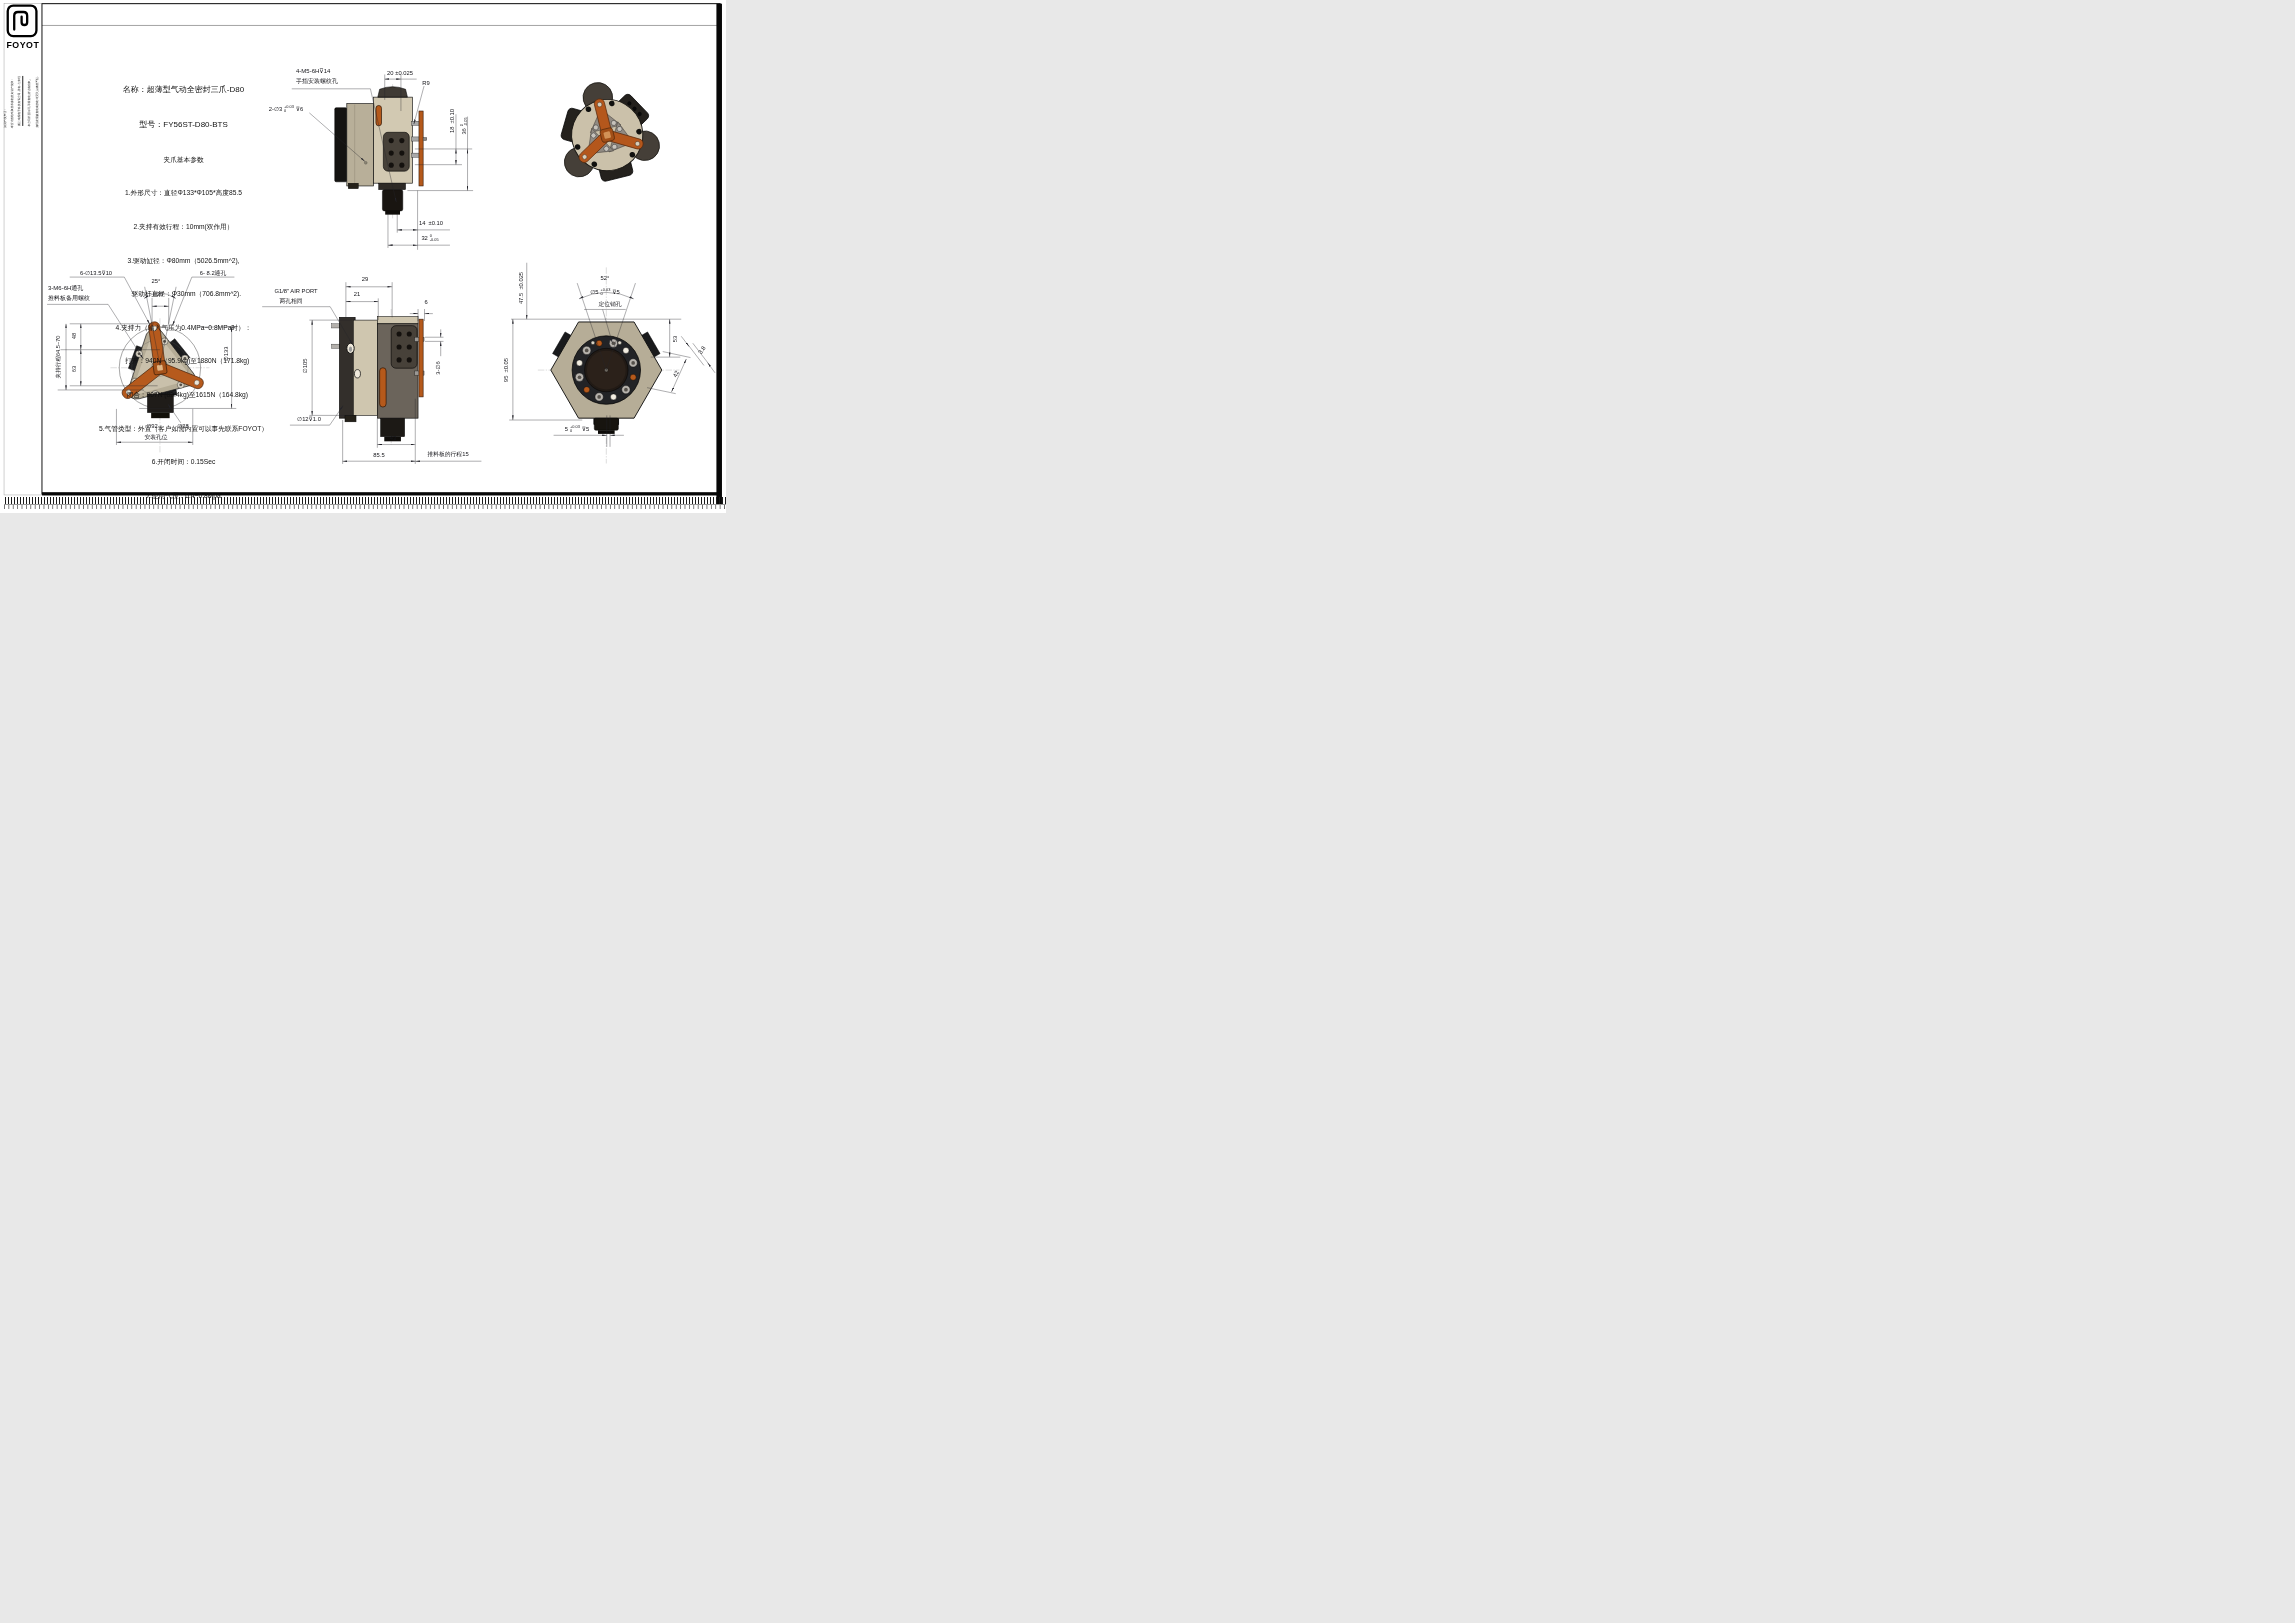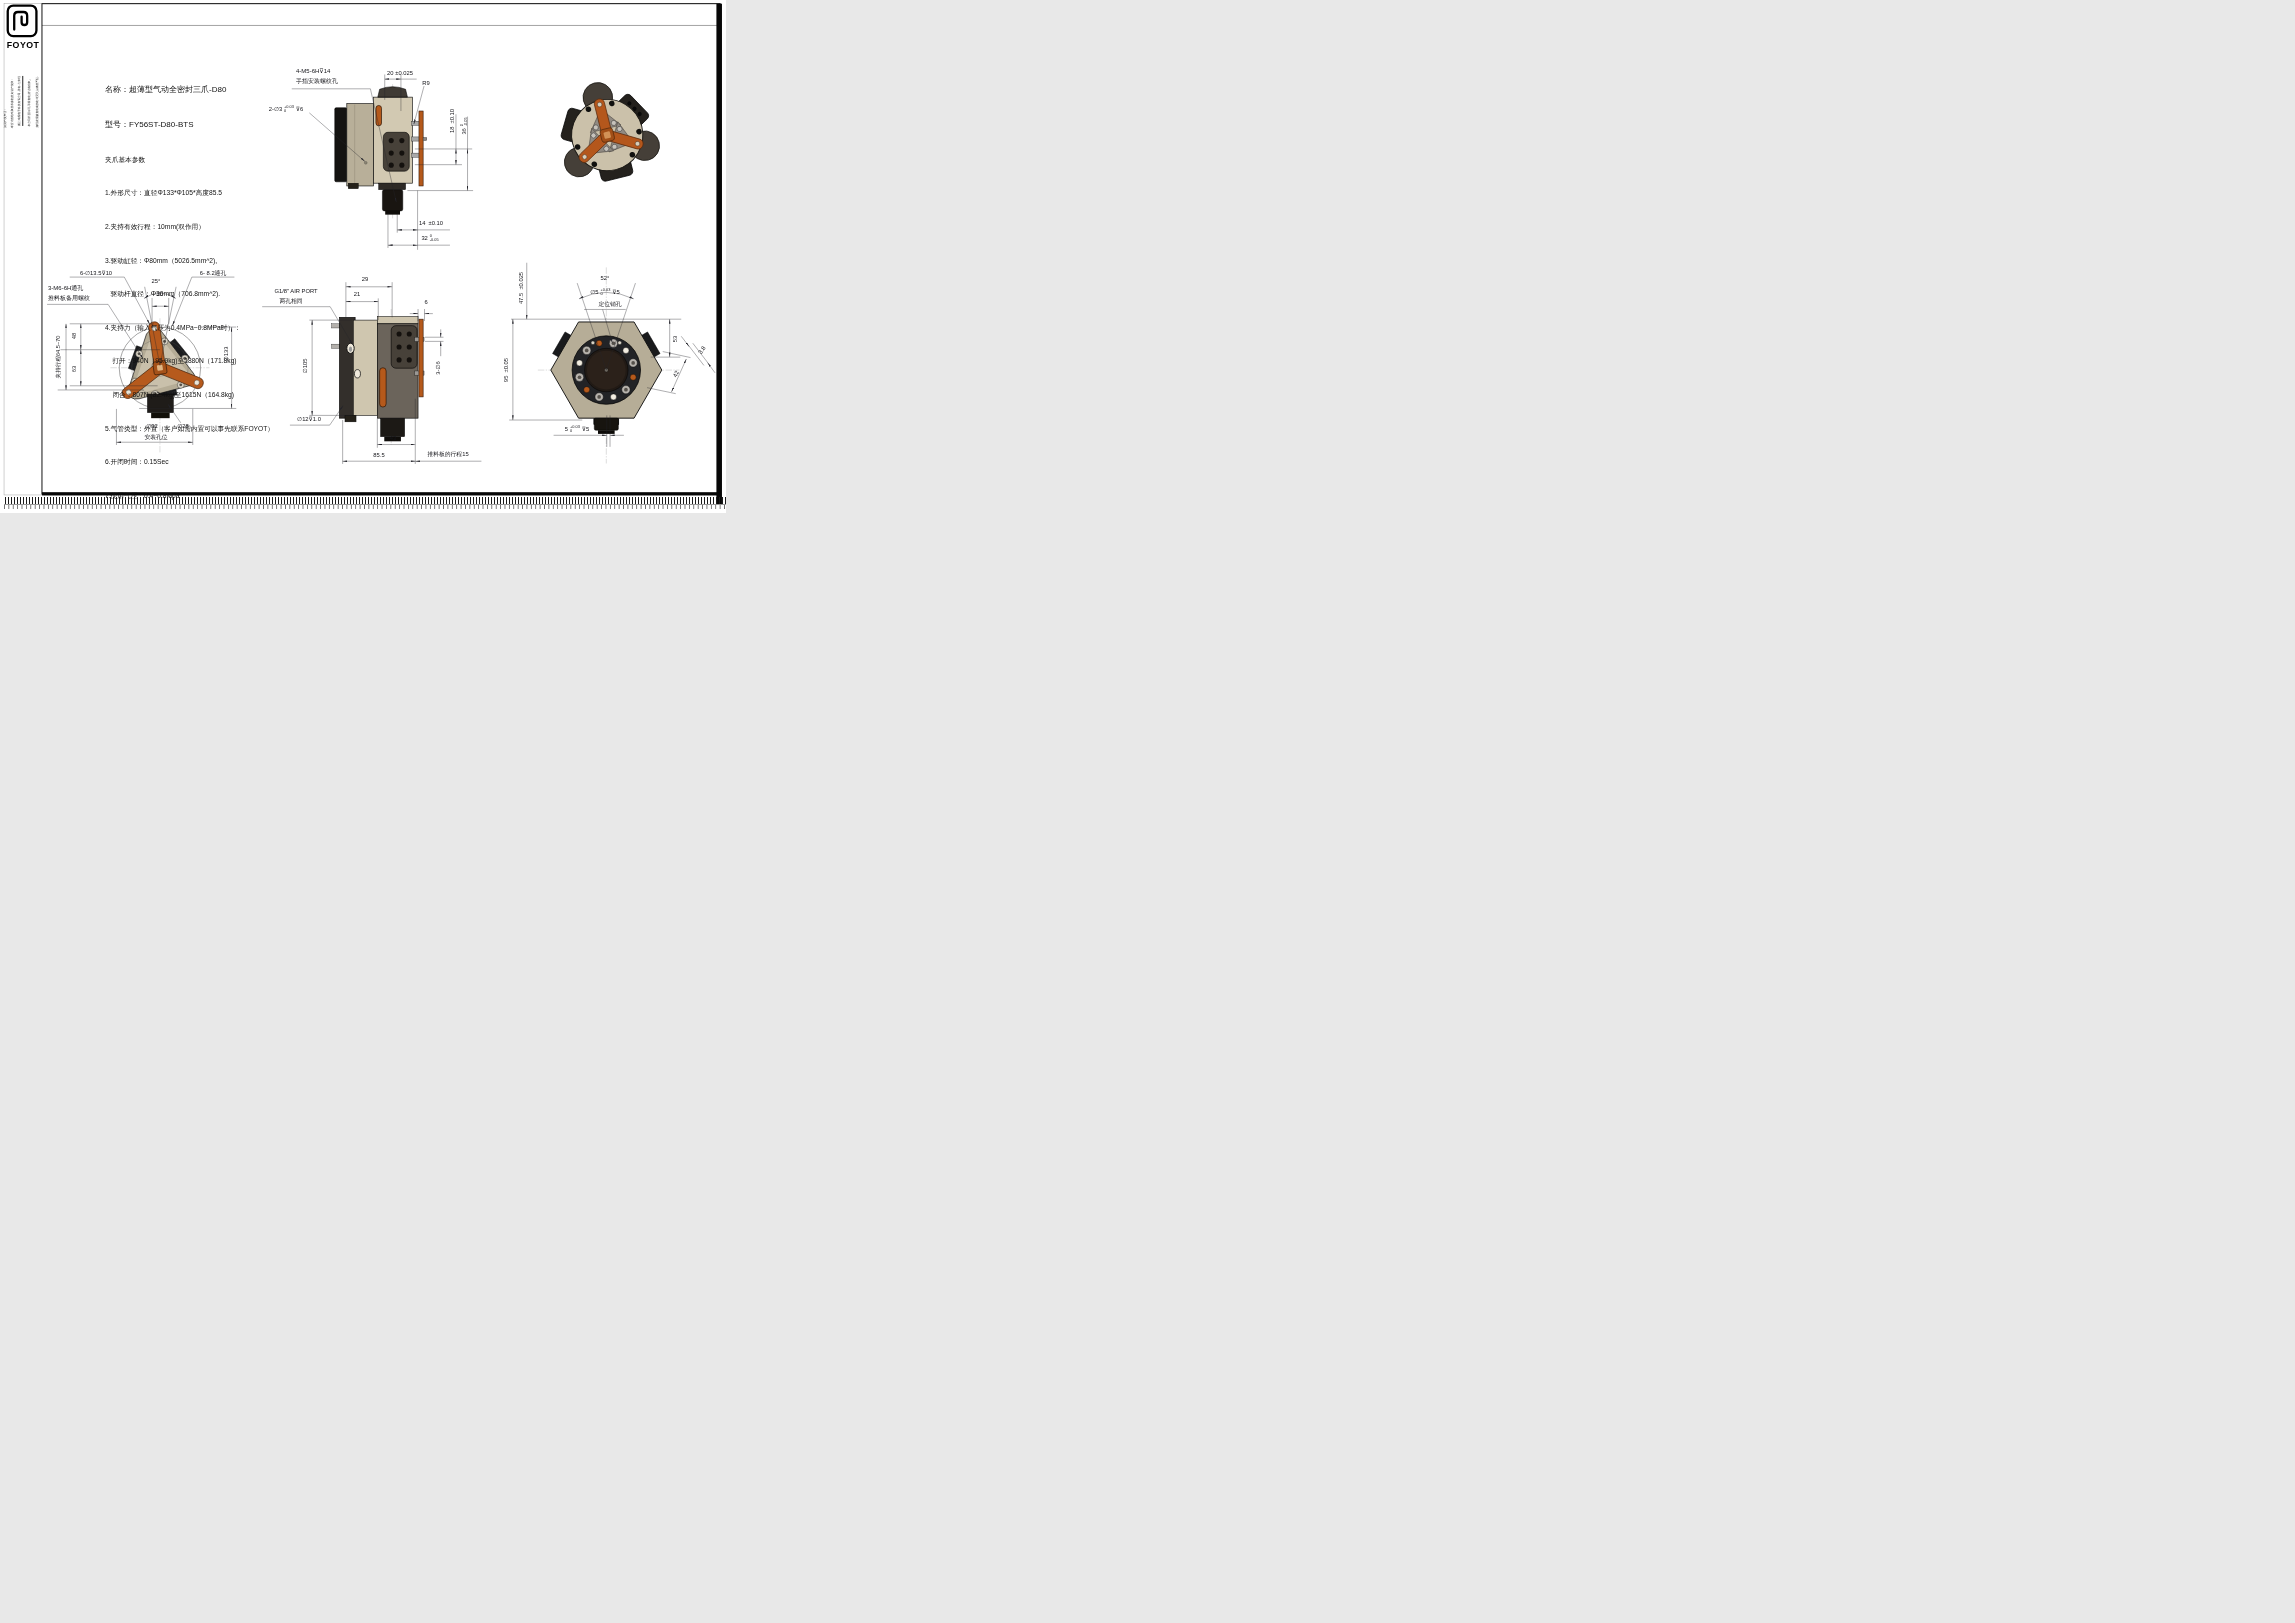--- a/index.html
+++ b/index.html
@@ -9,28 +9,28 @@
   
   .c{position:absolute;transform:translate(-50%,-50%);white-space:pre;font-size:5.8px;
      color:#15151a;display:flex;align-items:center;gap:1.9px;line-height:1.05;}
   .l{position:absolute;white-space:pre;font-size:6px;color:#15151a;line-height:1.05;}
   .r90{transform:translate(-50%,-50%) rotate(-90deg);}
   .r64{transform:translate(-50%,-50%) rotate(-64deg);}
   .r55{transform:translate(-50%,-50%) rotate(-55deg);}
   .tst{display:inline-flex;flex-direction:column;align-items:flex-start;font-size:3.9px;
        line-height:1.15;gap:0;}
   
-  .spec{position:absolute;left:105px;top:62px;white-space:pre;font-size:6.7px;line-height:11.2px;}
+  .spec{position:absolute;left:99px;top:62px;white-space:pre;font-size:6.7px;line-height:11.2px;text-align:center;}
   .spec .t{font-size:8px;line-height:12.3px;}
   
   .ip{position:absolute;transform:translate(-50%,-50%) rotate(-90deg);white-space:nowrap;
       font-size:2.8px;color:#222;letter-spacing:0;}
   .ip.u{border-bottom:0.4px solid #222;padding-bottom:0.5px;}
   
-  .brand{position:absolute;left:6.5px;top:40px;width:33px;text-align:right;
+  .brand{position:absolute;left:6.5px;top:40px;width:33px;text-align:left;
          font-weight:bold;font-size:8.8px;letter-spacing:0.5px;color:#000;}
   
   .ruler-fine{position:absolute;left:3.7px;right:0;top:497px;height:7.4px;
       background-image:repeating-linear-gradient(90deg,#1a1a1a 0 0.5px,transparent 0.5px 1.5px);}
   .ruler-coarse{position:absolute;left:3.7px;right:0;top:504px;height:8.8px;border-top:0.5px solid #999;
       border-bottom:0.5px solid #8a8a8a;background-color:#fff;
       background-image:linear-gradient(90deg,#3a3a3a 0 0.5px,transparent 0.5px),
                        linear-gradient(90deg,#6a6a6a 0 0.5px,transparent 0.5px);
       background-size:9px 100%,4.4px 45%;background-repeat:repeat-x;background-position:0 0,0 0;}
 </style>

